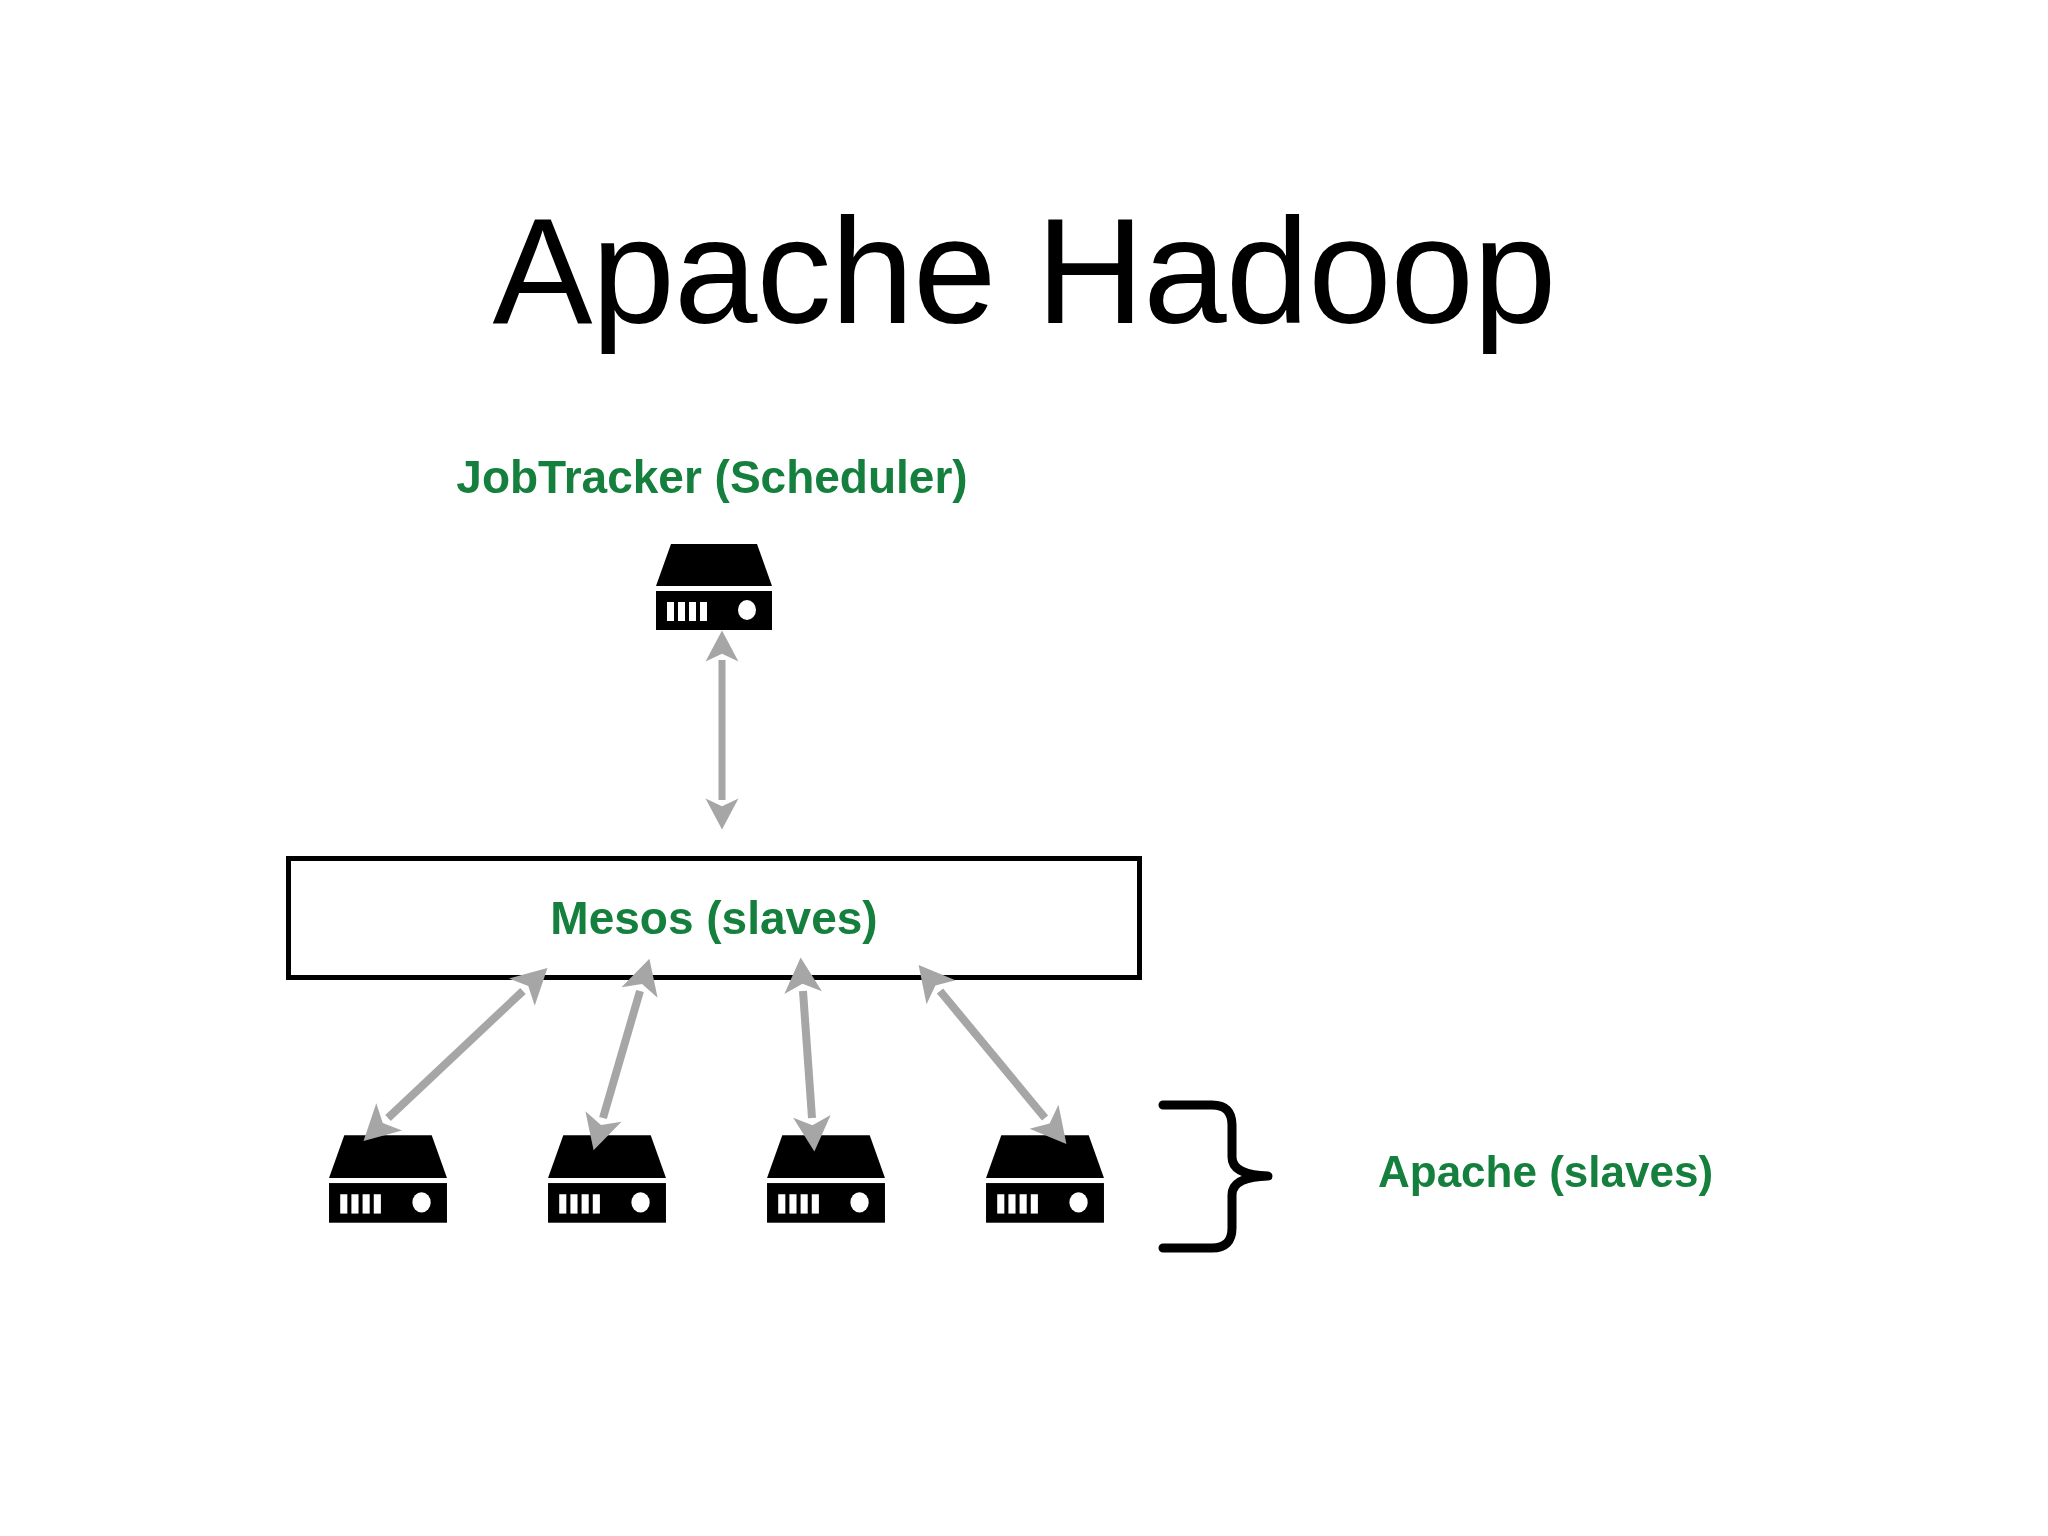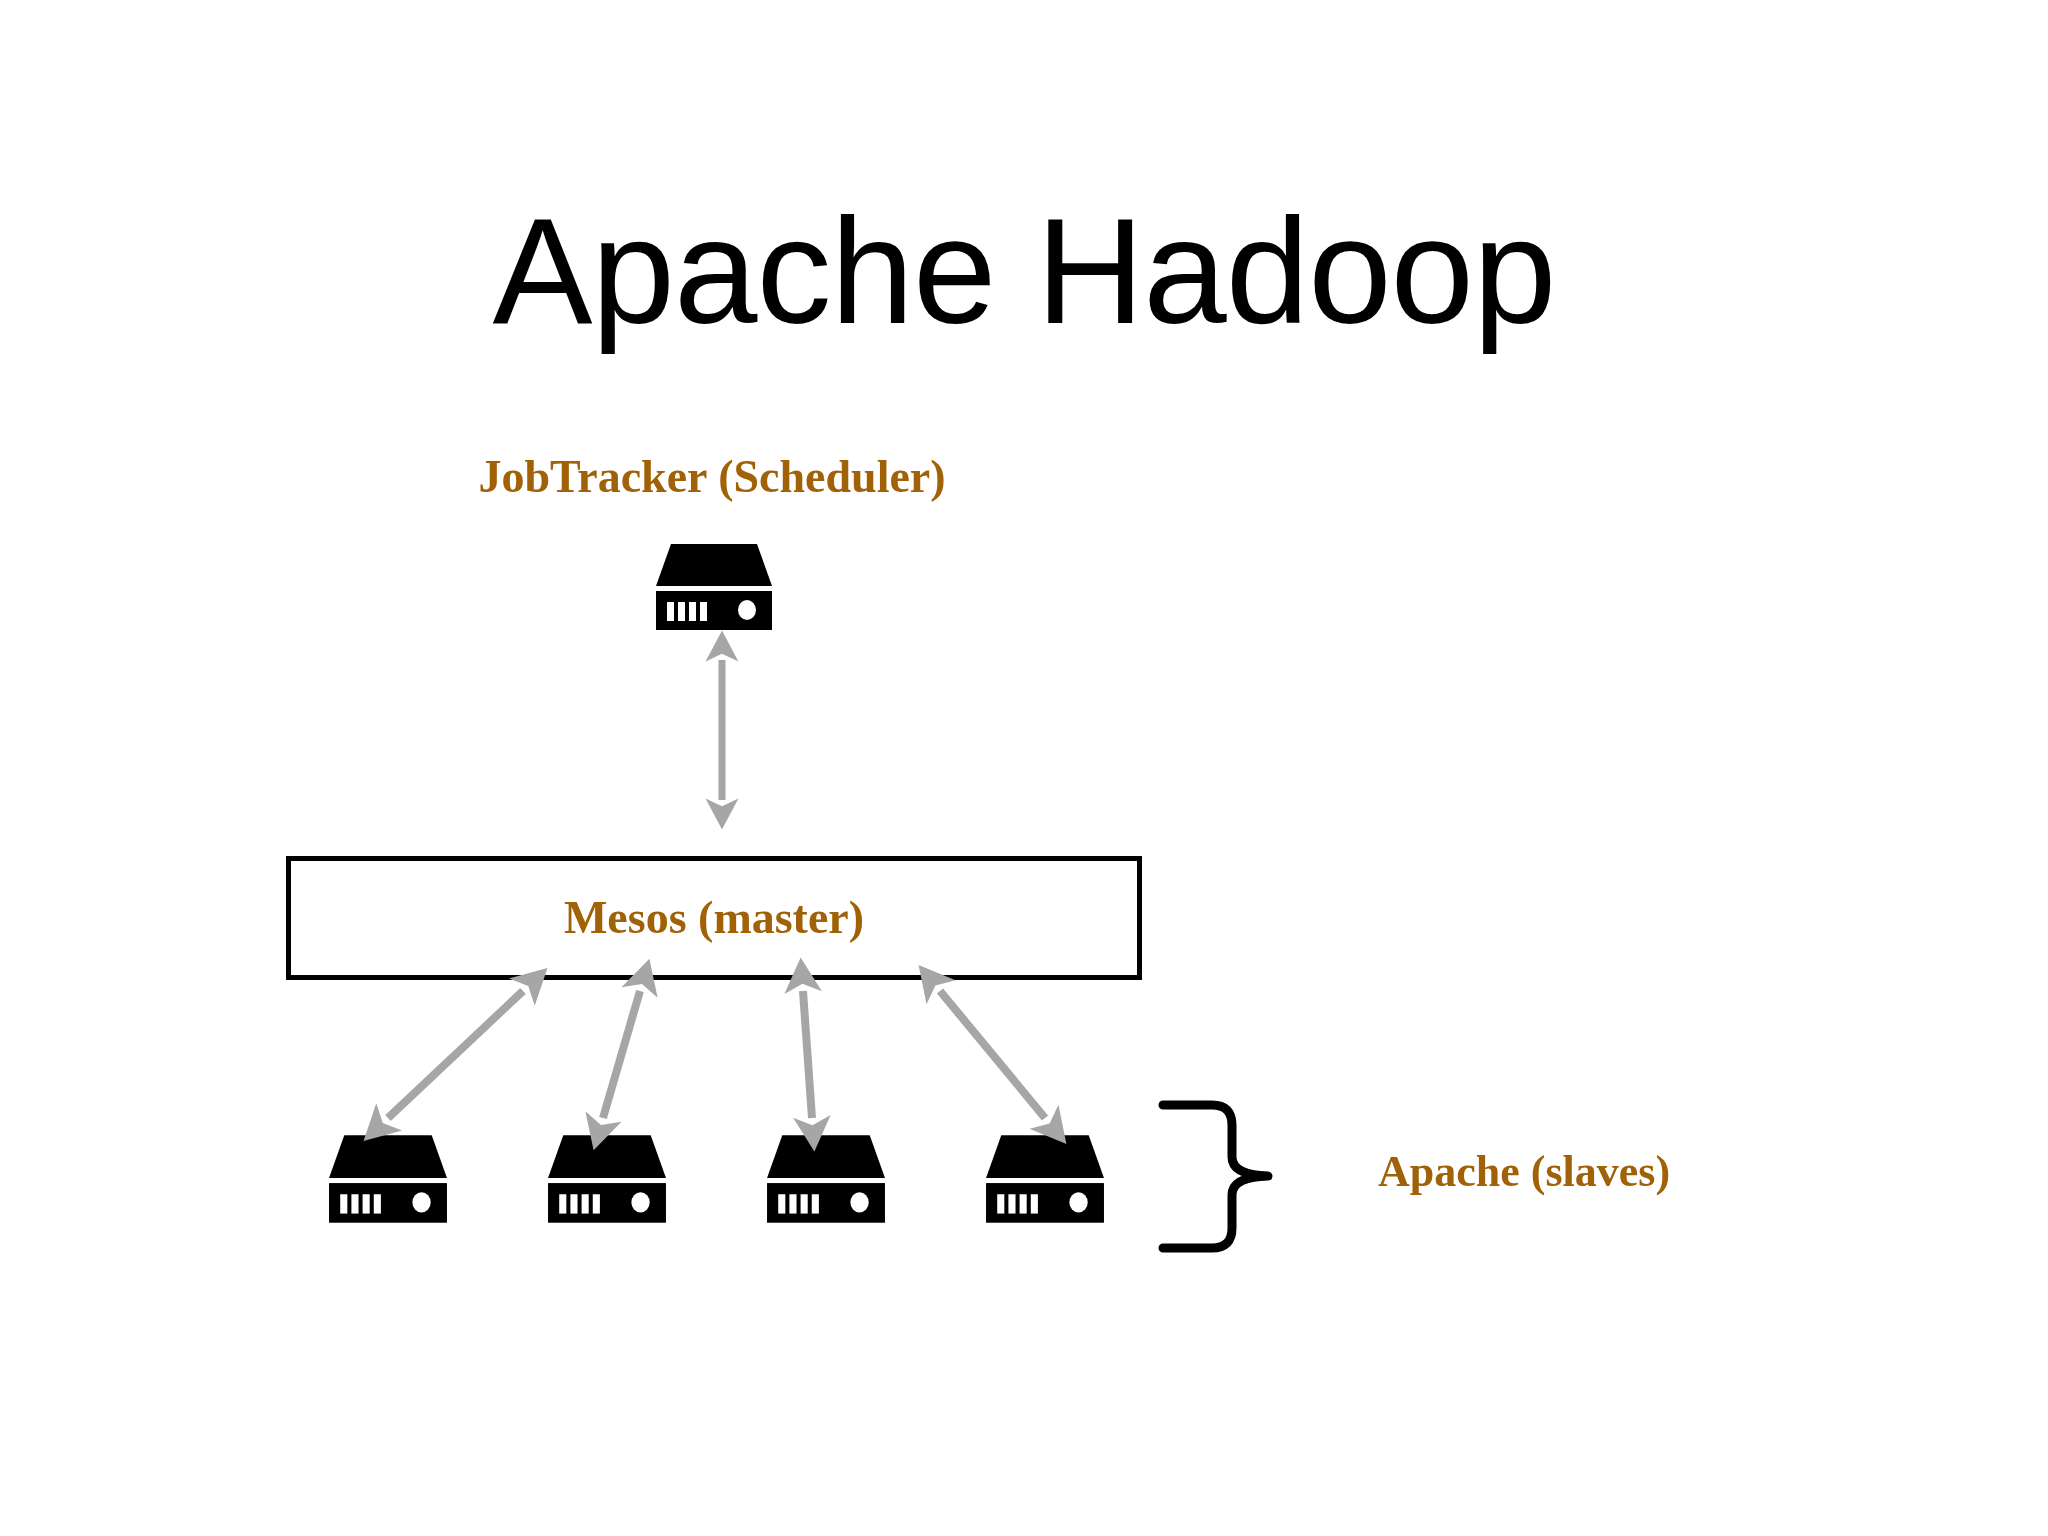--- a/index.html
+++ b/index.html
@@ -29,23 +29,23 @@
     font-size: 150px;
     line-height: 1.0;
     letter-spacing: -1px;
     color: #000000;
     white-space: nowrap;
   }
 
   
   .diagram-label {
     position: absolute;
-    font-family: Liberation Serif, serif;
+    font-family: Liberation Sans, sans-serif;
     font-weight: 700;
-    color: #a16207;
+    color: #15803d;
     white-space: nowrap;
     line-height: 1.1;
   }
 
   #jobtracker-label {
     left: 0;
     top: 452px;
     width: 1424px;
     text-align: center;
     font-size: 46px;
@@ -107,21 +107,21 @@
       <rect x="2" y="49" width="116" height="39" fill="#000000"></rect>
       <rect x="13" y="60" width="7" height="19" fill="#ffffff"></rect>
       <rect x="24" y="60" width="7" height="19" fill="#ffffff"></rect>
       <rect x="35" y="60" width="7" height="19" fill="#ffffff"></rect>
       <rect x="46" y="60" width="7" height="19" fill="#ffffff"></rect>
       <ellipse cx="93" cy="68" rx="9" ry="10" fill="#ffffff"></ellipse>
     </svg>
   </div>
 
   <div id="mesos-master-box">
-    <span class="diagram-label" id="mesos-master-label">Mesos (master)</span>
+    <span class="diagram-label" id="mesos-master-label">Mesos (slaves)</span>
   </div>
 
   <div class="server-icon" id="slave-server-1" style="left:327px; top:1133px;">
     <svg width="122" height="92" viewBox="0 0 120 90" xmlns="http://www.w3.org/2000/svg">
       <polygon points="17,2 103,2 118,44 2,44" fill="#000000"></polygon>
       <rect x="2" y="49" width="116" height="39" fill="#000000"></rect>
       <rect x="13" y="60" width="7" height="19" fill="#ffffff"></rect>
       <rect x="24" y="60" width="7" height="19" fill="#ffffff"></rect>
       <rect x="35" y="60" width="7" height="19" fill="#ffffff"></rect>
       <rect x="46" y="60" width="7" height="19" fill="#ffffff"></rect>

